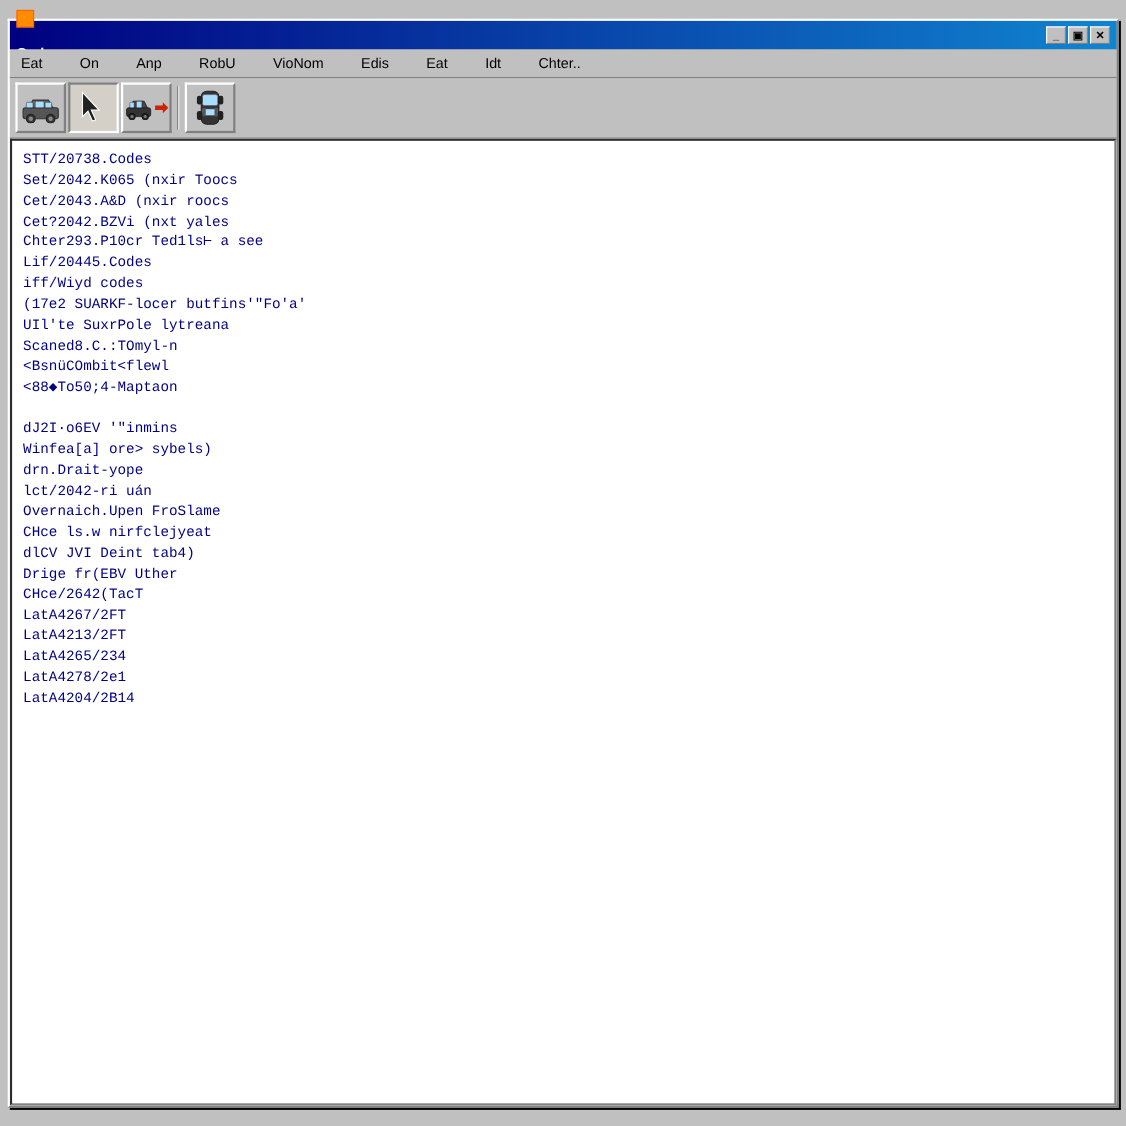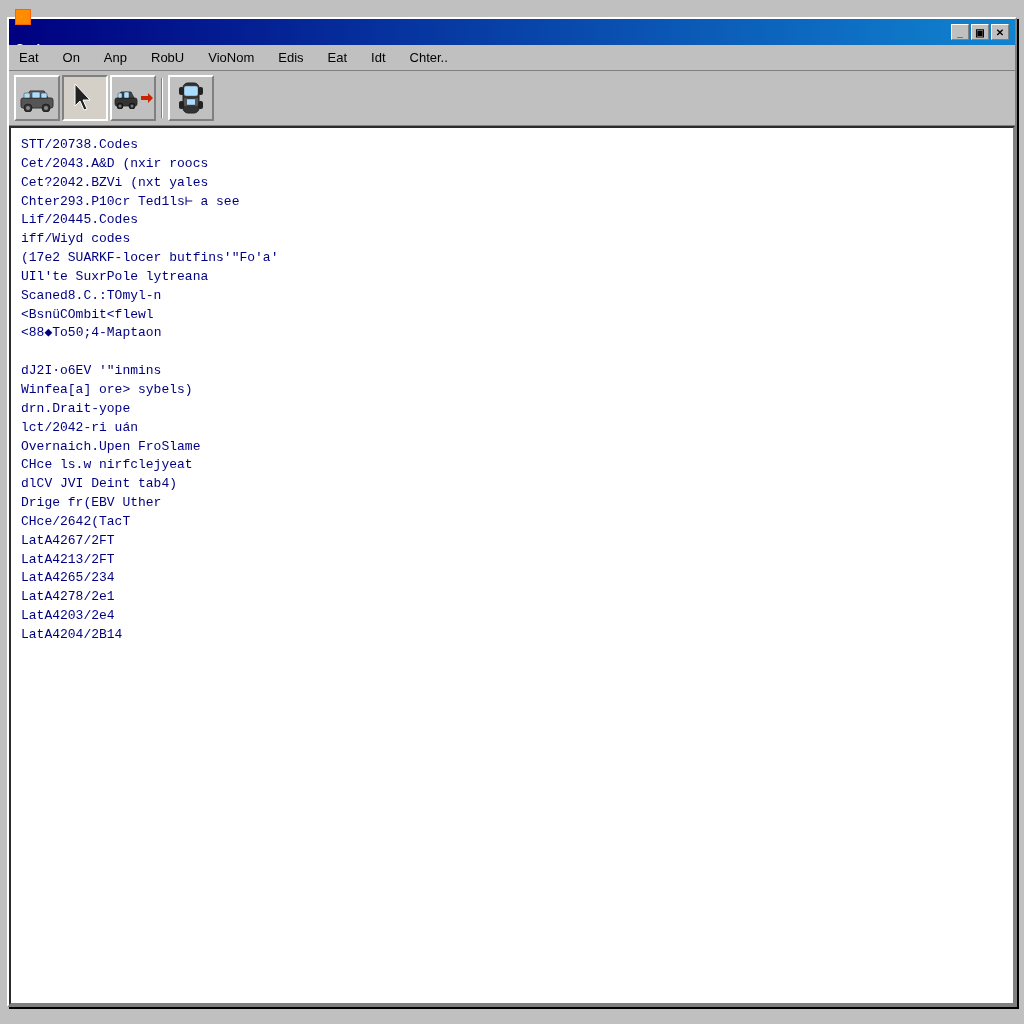--- a/index.html
+++ b/index.html
@@ -85,21 +85,21 @@
       font-family: 'Arial', sans-serif;
       cursor: pointer;
       color: #000;
       font-weight: bold;
     }
 
     .menu-bar {
       background: #c0c0c0;
       padding: 3px 5px;
       display: flex;
-      gap: 14px;
+      gap: 24px;
       border-bottom: 1px solid #808080;
       flex-shrink: 0;
       font-family: 'Arial', sans-serif;
       font-size: 13px;
     }
 
     .menu-item {
       padding: 2px 5px;
       cursor: pointer;
       color: #000;
@@ -272,20 +272,21 @@
         <rect x="23" y="8" width="5" height="8" rx="2" fill="#222"></rect>
         <rect x="4" y="22" width="5" height="8" rx="2" fill="#222"></rect>
         <rect x="23" y="22" width="5" height="8" rx="2" fill="#222"></rect>
       </svg>
     </div>
   </div>
 
   <div class="content-area">
     <div class="text-content" id="text-lines">
     <p>STT/20738.Codes</p>
+        <p>Set/2042.K065 (nxir Toocs</p>
         <p>Cet/2043.A&amp;D (nxir roocs</p>
         <p>Cet?2042.BZVi (nxt yales</p>
         <p>Chter293.P10cr Ted1ls⊢ a see</p>
         <p>Lif/20445.Codes</p>
         <p>iff/Wiyd codes</p>
         <p>(17e2 SUARKF-locer butfins'"Fo'a'</p>
         <p>UIl'te SuxrPole lytreana</p>
         <p>Scaned8.C.:TOmyl-n</p>
         <p>&lt;BsnüCOmbit&lt;flewl</p>
         <p>&lt;88◆To50;4-Maptaon</p>
@@ -296,18 +297,17 @@
         <p>lct/2042-ri uán</p>
         <p>Overnaich.Upen FroSlame</p>
         <p>CHce ls.w nirfclejyeat</p>
         <p>dlCV JVI Deint tab4)</p>
         <p>Drige fr(EBV Uther</p>
         <p>CHce/2642(TacT</p>
         <p>LatA4267/2FT</p>
         <p>LatA4213/2FT</p>
         <p>LatA4265/234</p>
         <p>LatA4278/2e1</p>
-        <p>LatA4203/2e4</p>
         <p>LatA4204/2B14</p>
       </div>
   </div>
 
 </div>
 
 </body></html>

